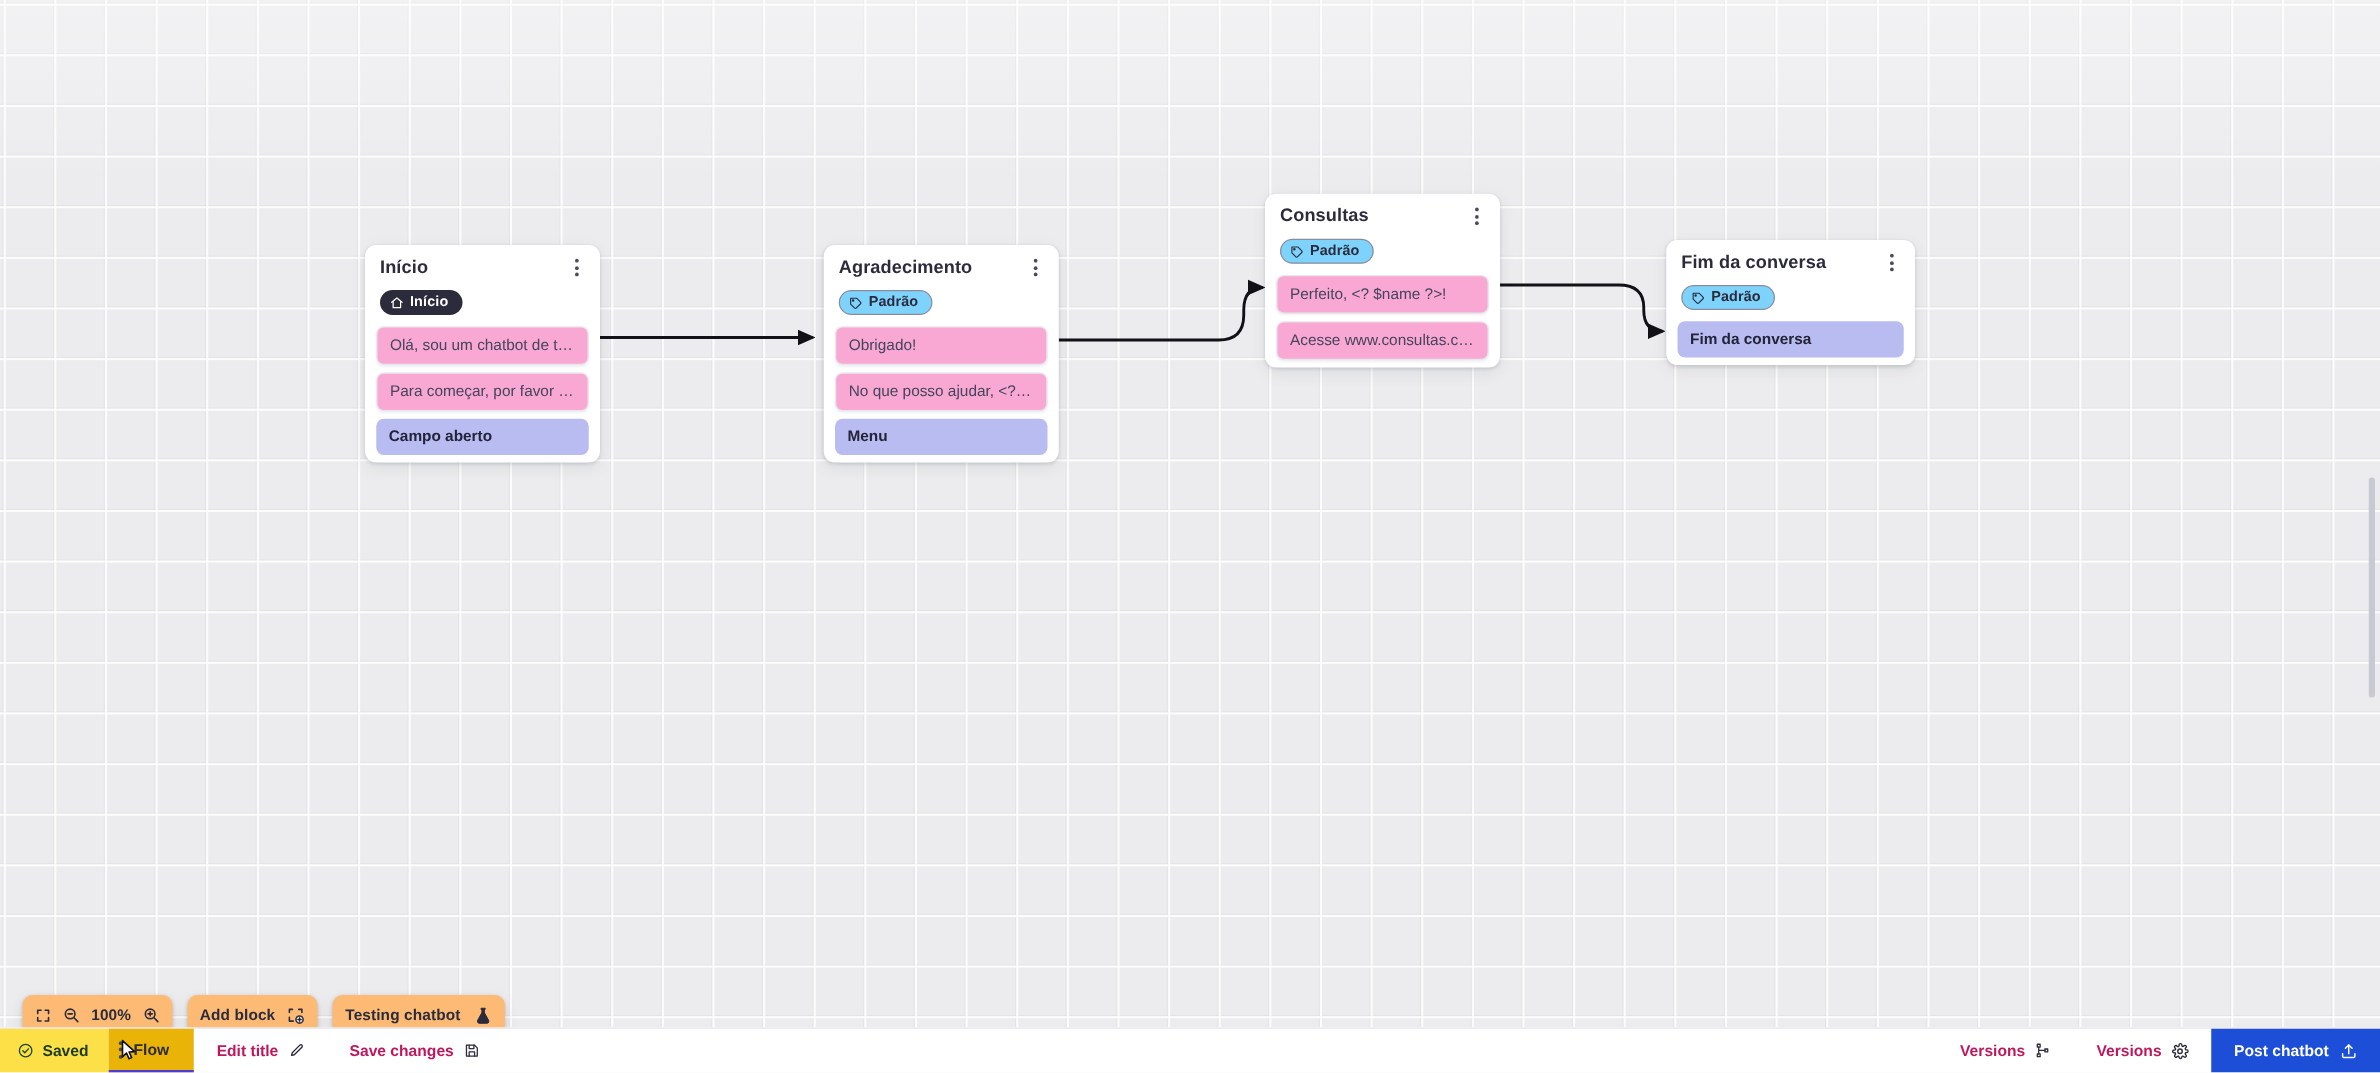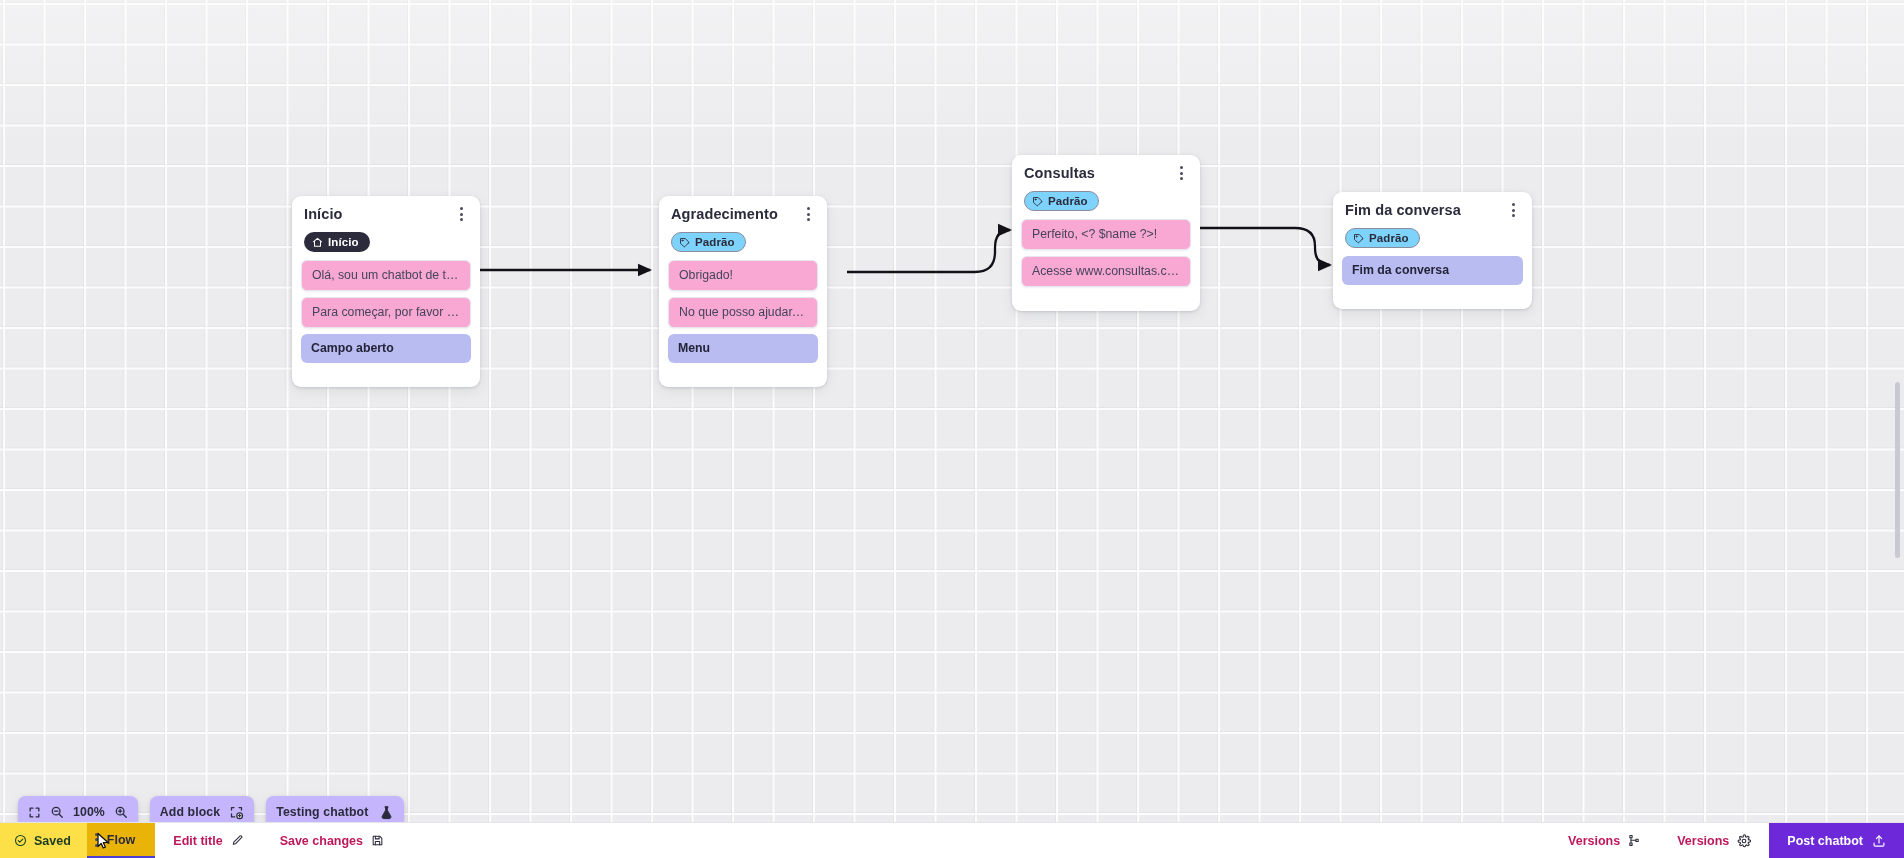--- a/index.html
+++ b/index.html
@@ -33,21 +33,21 @@
   }
 
   .edges { position: absolute; left: 0; top: 0; width: 1904px; height: 822px; }
 
   
   .node {
     position: absolute;
     background: #fff;
     border-radius: 9px;
     box-shadow: 0 1px 3px rgba(16,24,40,.14), 0 4px 14px rgba(16,24,40,.07);
-    padding: 10px 9px 24px 9px;
+    padding: 10px 9px 6px 9px;
     z-index: 5;
   }
   .node-head {
     display: flex; align-items: flex-start; justify-content: space-between;
     padding: 0 2px 0 3px;
   }
   .node-title {
     font-size: 14.5px; font-weight: 700; color: #2b2b3c;
     letter-spacing: .1px; line-height: 17px;
   }
@@ -92,21 +92,21 @@
     border: 1px solid #e6e6ec;
     box-shadow: 0 1px 2px rgba(16,24,40,.07);
   }
   .row.action {
     background: #b9bcf0; color: #23233a; font-weight: 700;
   }
 
   
   .toolbar { position: absolute; left: 18px; bottom: 30px; display: flex; gap: 12px; z-index: 20; }
   .tool-group {
-    background: #c4b5fd; border-radius: 8px;
+    background: #fdba74; border-radius: 8px;
     box-shadow: 0 1px 3px rgba(16,24,40,.16), 0 4px 12px rgba(16,24,40,.09);
     height: 28px; display: flex; align-items: center;
     padding: 16px 10px; gap: 9px;
   }
   .tool-group .lbl { font-size: 12.3px; color: #2b2b3c; font-weight: 600; letter-spacing:.1px; }
   .ico { display: flex; align-items: center; justify-content: center; cursor: pointer; }
 
   
   .hscroll {
     position: absolute; left: 484px; bottom: 16px; width: 564px; height: 6px;
@@ -138,21 +138,21 @@
   }
   .flow-tab .dots { display: flex; flex-direction: column; gap: 2.5px; }
   .flow-tab .dots i { width: 3px; height: 3px; background: #4a4a5e; border-radius: 50%; }
   .bb-item {
     display: flex; align-items: center; gap: 8px;
     padding: 0 18px; font-size: 12.5px; color: #be185d; font-weight: 600;
     cursor: pointer;
   }
   .bb-right { margin-left: auto; display: flex; align-items: stretch; }
   .post-btn {
-    background: #6d28d9; color: #fff;
+    background: #1d4ed8; color: #fff;
     display: flex; align-items: center; gap: 9px;
     padding: 0 18px; font-size: 12.5px; font-weight: 700; cursor: pointer;
   }
   .cursor { position: absolute; left: 96px; bottom: 2px; z-index: 40; }
 </style>
 </head>
 <body>
 
 <div id="app">
 
@@ -192,21 +192,21 @@
           <span>Início</span>
         </span>
       </div>
       <div class="rows">
         <div class="row msg">Olá, sou um chatbot de teste!</div>
         <div class="row msg">Para começar, por favor digite o ...</div>
         <div class="row action">Campo aberto</div>
       </div>
     </div>
 
-    <div class="node" style="left:659px; top:196px; width:168px;">
+    <div class="node" style="left:659px; top:196px; width:188px;">
       <div class="node-head">
         <div class="node-title">Agradecimento</div>
         <div class="kebab">
             <i></i>
             <i></i>
             <i></i>
           </div>
       </div>
       <div class="badge-row">
         <span class="badge-default">

